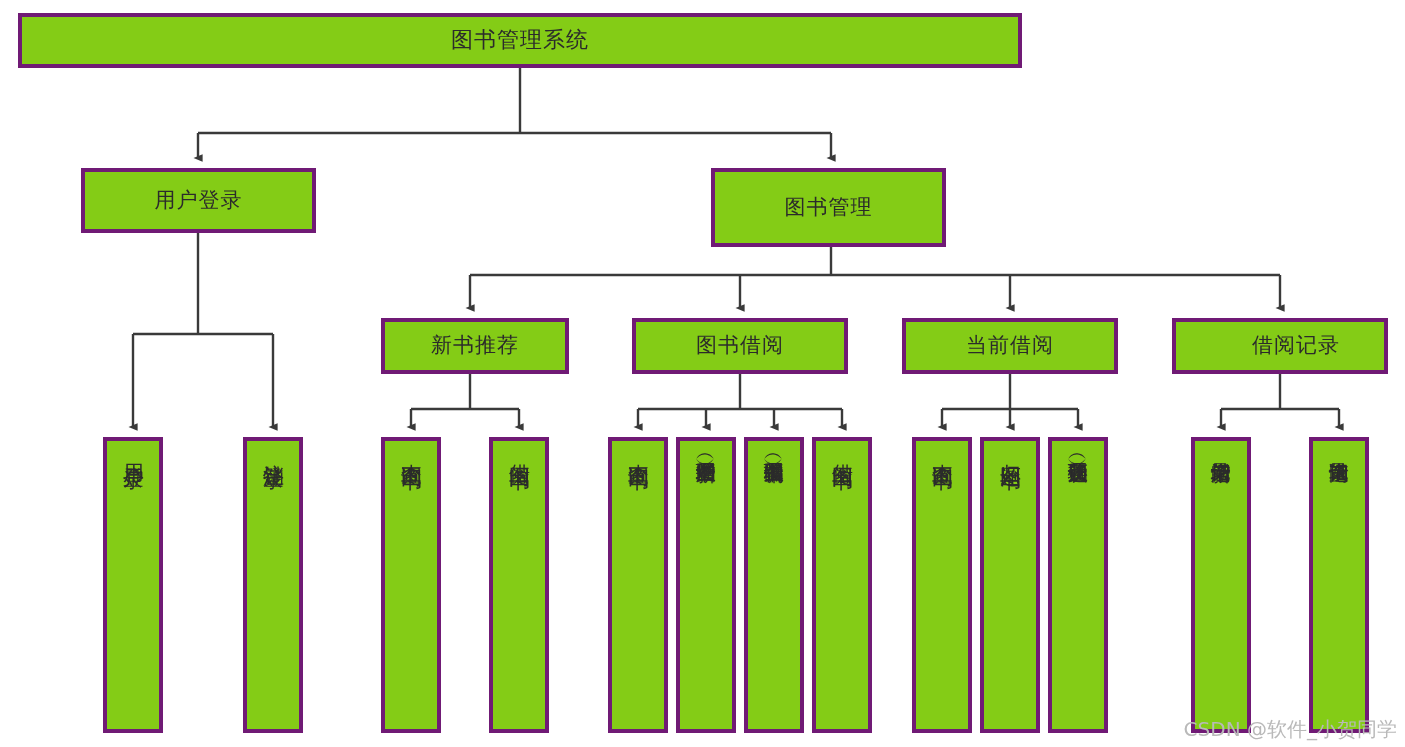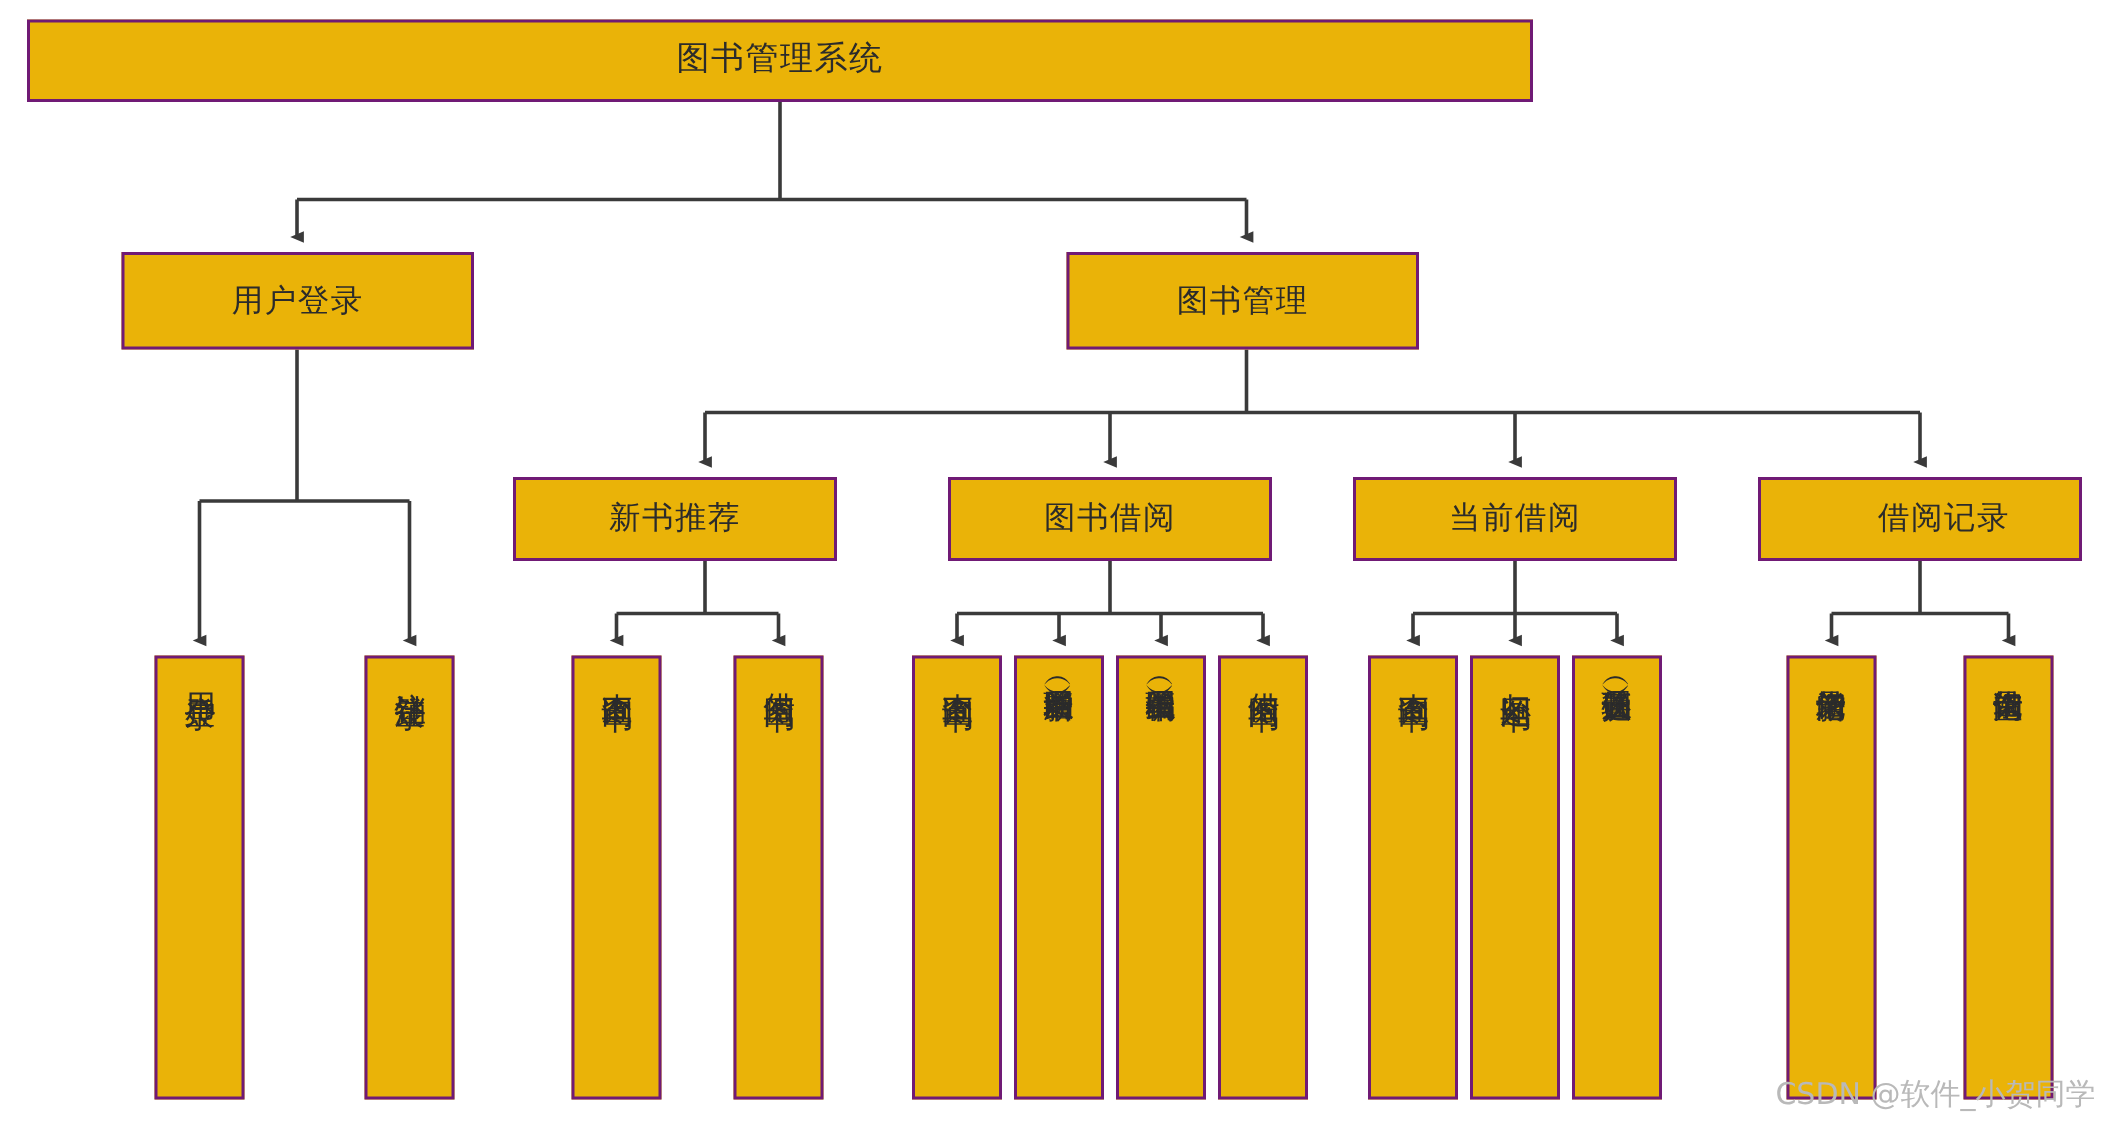--- a/index.html
+++ b/index.html
@@ -21,22 +21,22 @@
     position: absolute;
     left: 0;
     top: 0;
     width: 1405px;
     height: 747px;
     pointer-events: none;
   }
   .node {
     position: absolute;
     box-sizing: border-box;
-    border: 2px solid #701a75;
-    background: #eab308;
+    border: 4px solid #701a75;
+    background: #84cc16;
     display: flex;
     align-items: center;
     justify-content: center;
     color: #2b2b2b;
     z-index: 2;
   }
   .node.h {
     font-size: 21px;
     letter-spacing: 1px;
     line-height: 1.1;
@@ -123,23 +123,23 @@
       <path d="M1280,374 L1280,409"></path>
       <path d="M1221,409 L1339,409"></path>
       <path d="M1221,409 L1221,427" marker-end="url(#arrow)"></path>
       <path d="M1339,409 L1339,427" marker-end="url(#arrow)"></path>
     </g>
   </svg>
 
   <div class="node h root" style="left:18px; top:13px; width:1004px; height:55px;">图书管理系统</div>
 
   <div class="node h" style="left:81px; top:168px; width:235px; height:65px;">用户登录</div>
-  <div class="node h" style="left:711px; top:168px; width:235px; height:65px;">图书管理</div>
+  <div class="node h" style="left:711px; top:168px; width:235px; height:79px;">图书管理</div>
 
-  <div class="node h" style="left:342px; top:318px; width:216px; height:56px;">新书推荐</div>
+  <div class="node h" style="left:381px; top:318px; width:188px; height:56px;">新书推荐</div>
   <div class="node h" style="left:632px; top:318px; width:216px; height:56px;">图书借阅</div>
   <div class="node h" style="left:902px; top:318px; width:216px; height:56px;text-align:center;">当前借阅</div>
   <div class="node h" style="left:1172px; top:318px; width:216px; height:56px;padding-left:32px;">借阅记录</div>
 
   <div class="node v" style="left:103px; top:437px; width:60px; height:296px;">
     <span class="vtext">用户登录</span>
   </div>
   <div class="node v" style="left:243px; top:437px; width:60px; height:296px;">
     <span class="vtext">注销登录</span>
   </div>

